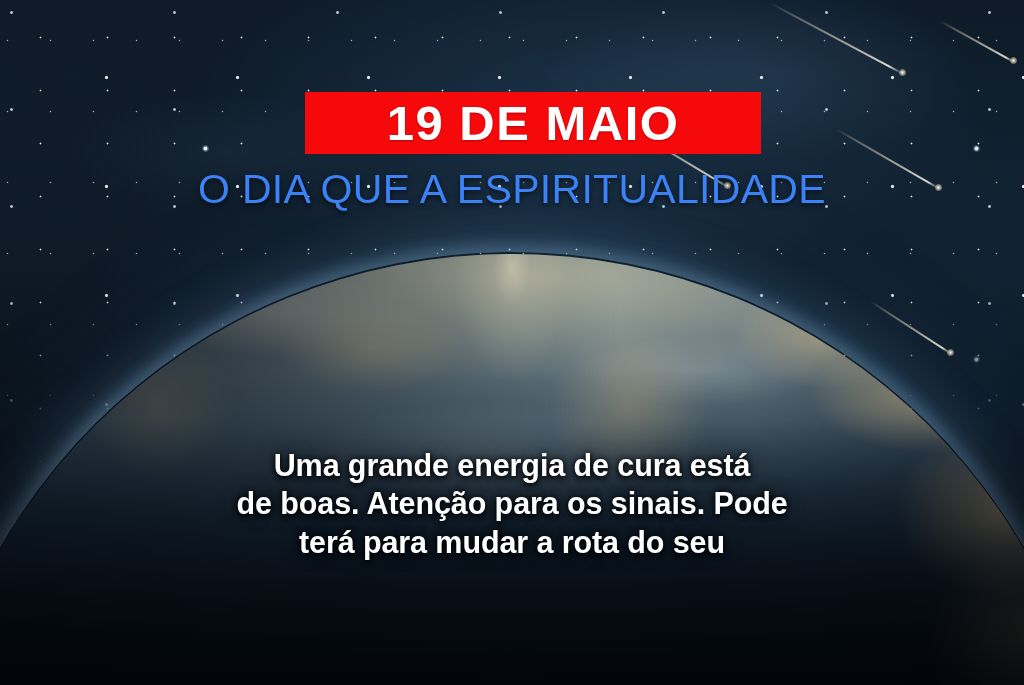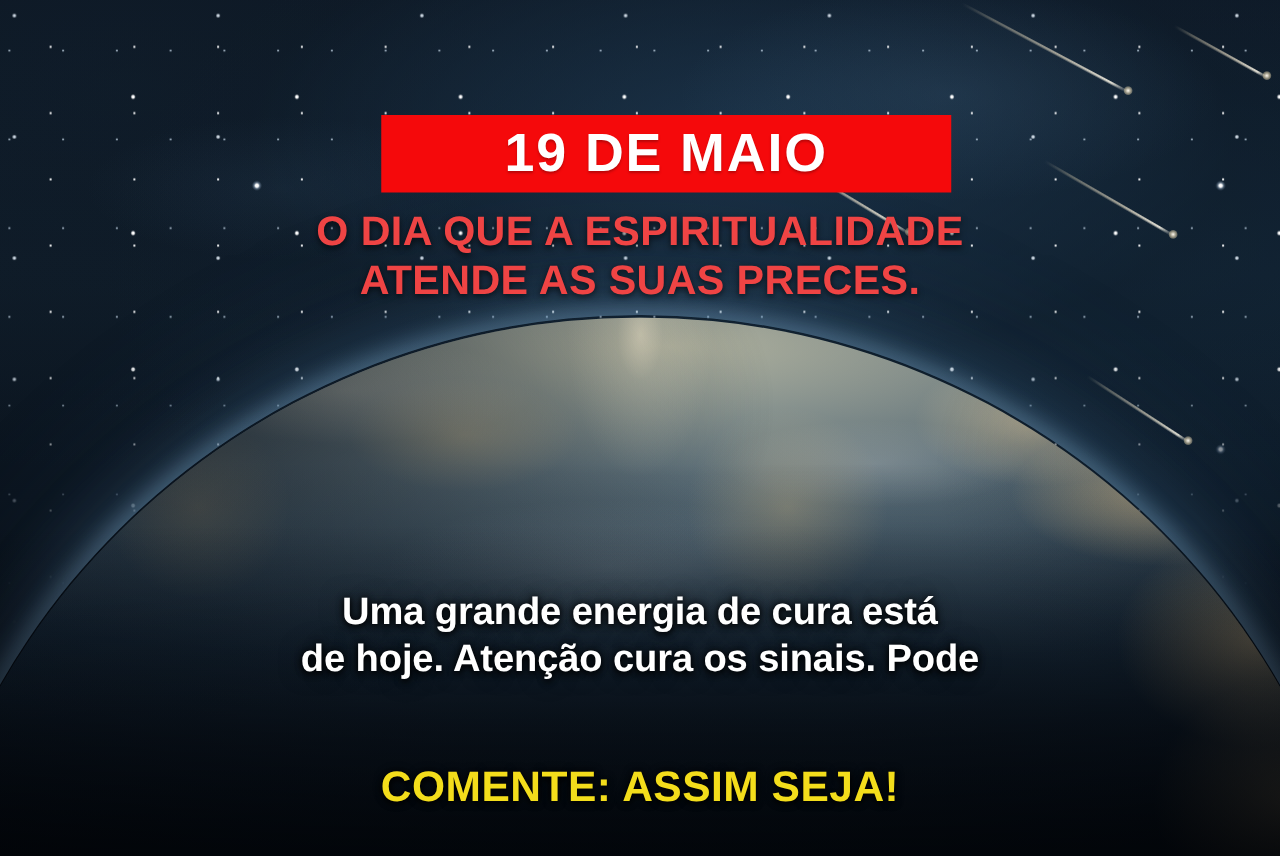--- a/index.html
+++ b/index.html
@@ -212,58 +212,57 @@
     top: 92px;
     width: 456px;
     height: 62px;
     background: #f5090b;
     display: flex;
     align-items: center;
     justify-content: center;
   }
   .date-badge-label {
     color: #ffffff;
-    font-size: 43px;
+    font-size: 49px;
     font-weight: bold;
     letter-spacing: 1.5px;
     line-height: 1;
     white-space: nowrap;
     text-shadow: 0 1px 2px rgba(0,0,0,0.25);
   }
 
   .headline {
     position: absolute;
     left: 50%;
     transform: translateX(-50%);
     top: 166px;
     width: 900px;
-    color: #ef4444;
-    font-size: 33px;
-    font-weight: bold;
+    color: #3b82f6;
+    font-size: 41px;
+    font-weight: normal;
     line-height: 1.17;
     letter-spacing: 0.3px;
     text-shadow: 0 2px 5px rgba(0,0,0,0.65);
   }
 
   .body-copy {
     position: absolute;
     left: 50%;
     transform: translateX(-50%);
     top: 446px;
     width: 920px;
     color: #ffffff;
     font-size: 30.5px;
     font-weight: bold;
     line-height: 1.255;
     letter-spacing: -0.1px;
     text-shadow:
       0 0 6px rgba(0,0,0,0.85),
       0 2px 5px rgba(0,0,0,0.75),
       0 0 18px rgba(0,0,0,0.5);
-    margin-top: 24px;
   }
 
   .cta {
     position: absolute;
     left: 50%;
     transform: translateX(-50%);
     top: 612px;
     width: 900px;
     color: #f3dd1b;
     font-size: 34px;
@@ -313,26 +312,23 @@
   <div class="copy-scrim"></div>
 
   <div class="content">
 
     <div class="date-badge">
       <span class="date-badge-label">19 DE MAIO</span>
     </div>
 
     <div class="headline">
       <div>O DIA QUE A ESPIRITUALIDADE</div>
-      <div>ATENDE AS SUAS PRECES.</div>
     </div>
 
     <div class="body-copy">
       <div>Uma grande energia de cura está</div>
-      <div>de hoje. Atenção cura os sinais. Pode</div>
+      <div>de boas. Atenção para os sinais. Pode</div>
+      <div>terá para mudar a rota do seu</div>
     </div>
 
-    <div class="cta">
-      <span>COMENTE: ASSIM SEJA!</span>
-    </div>
 
   </div>
 </div>
 
 </body></html>

